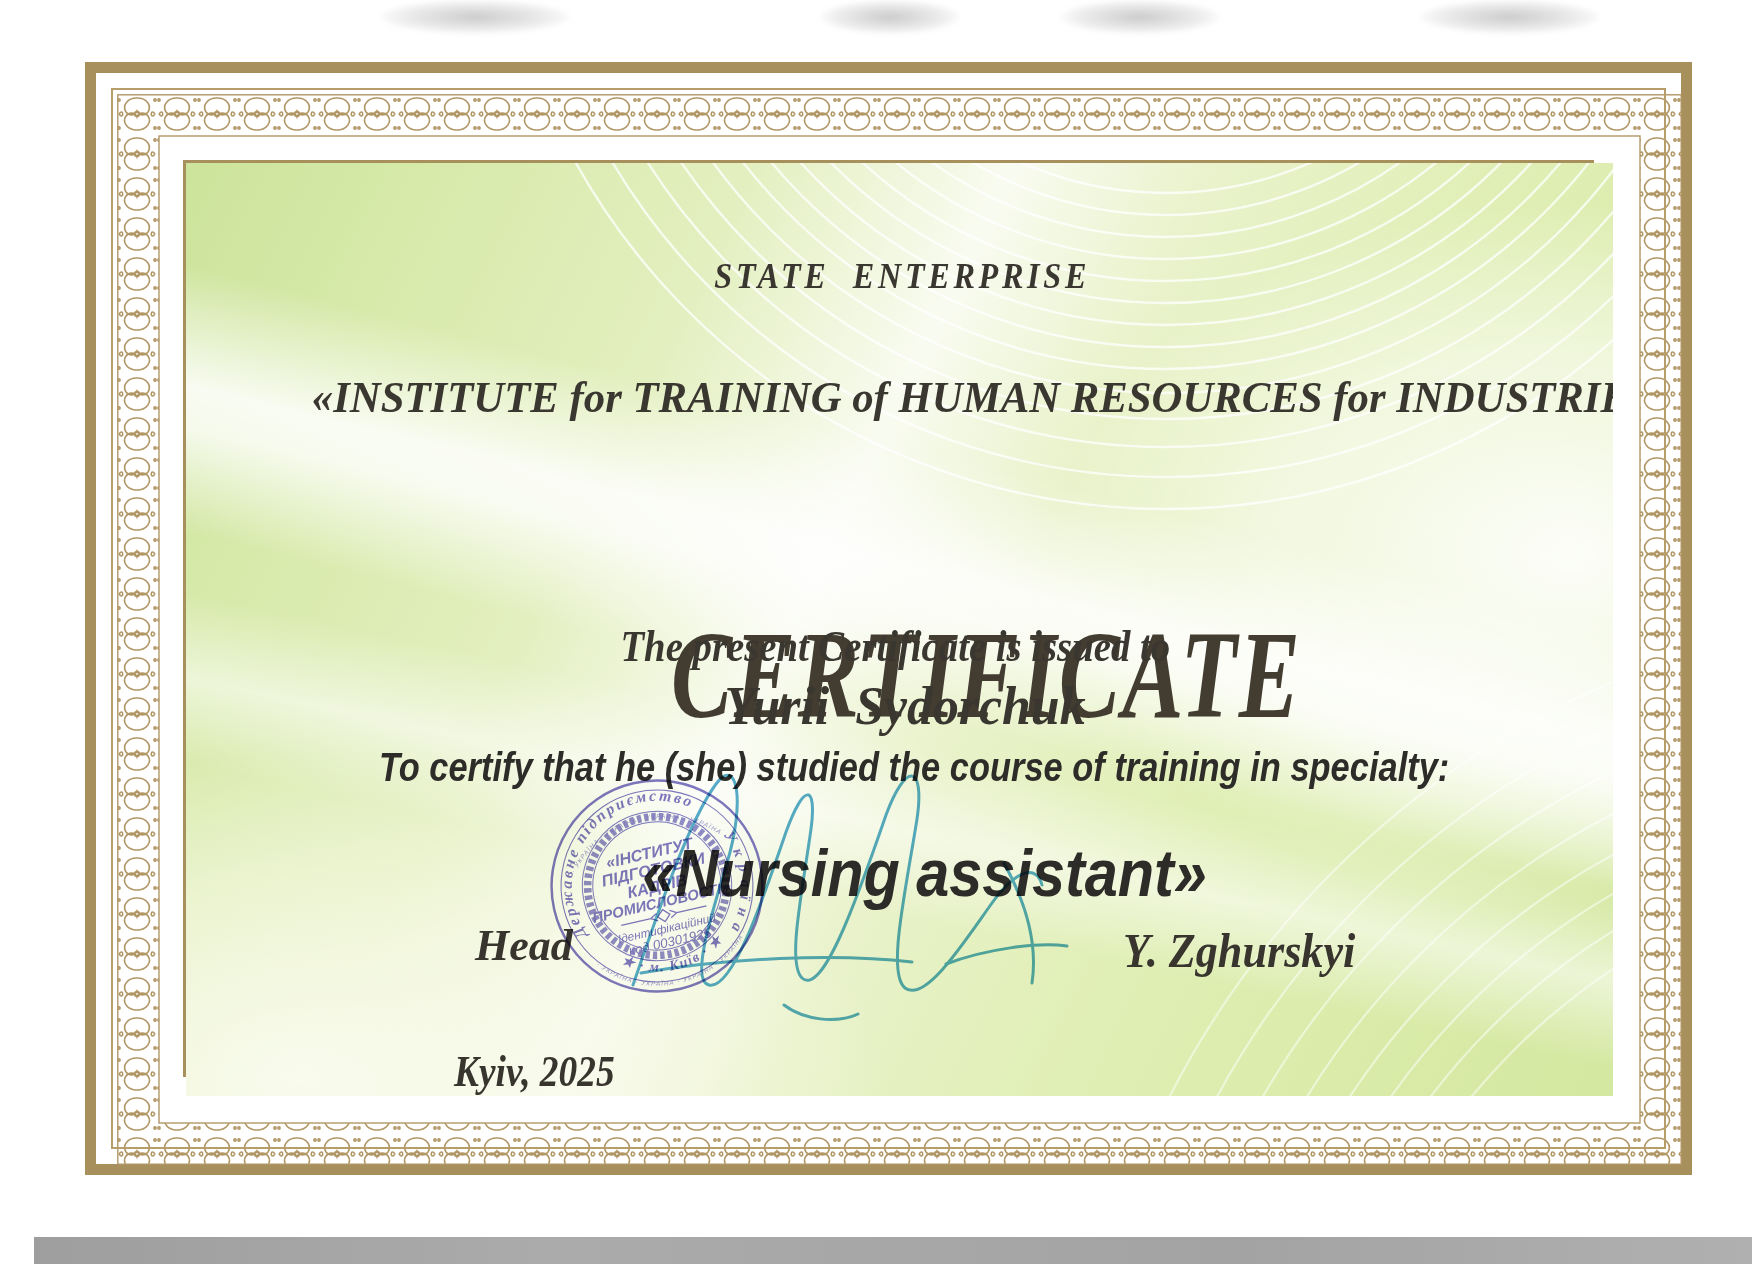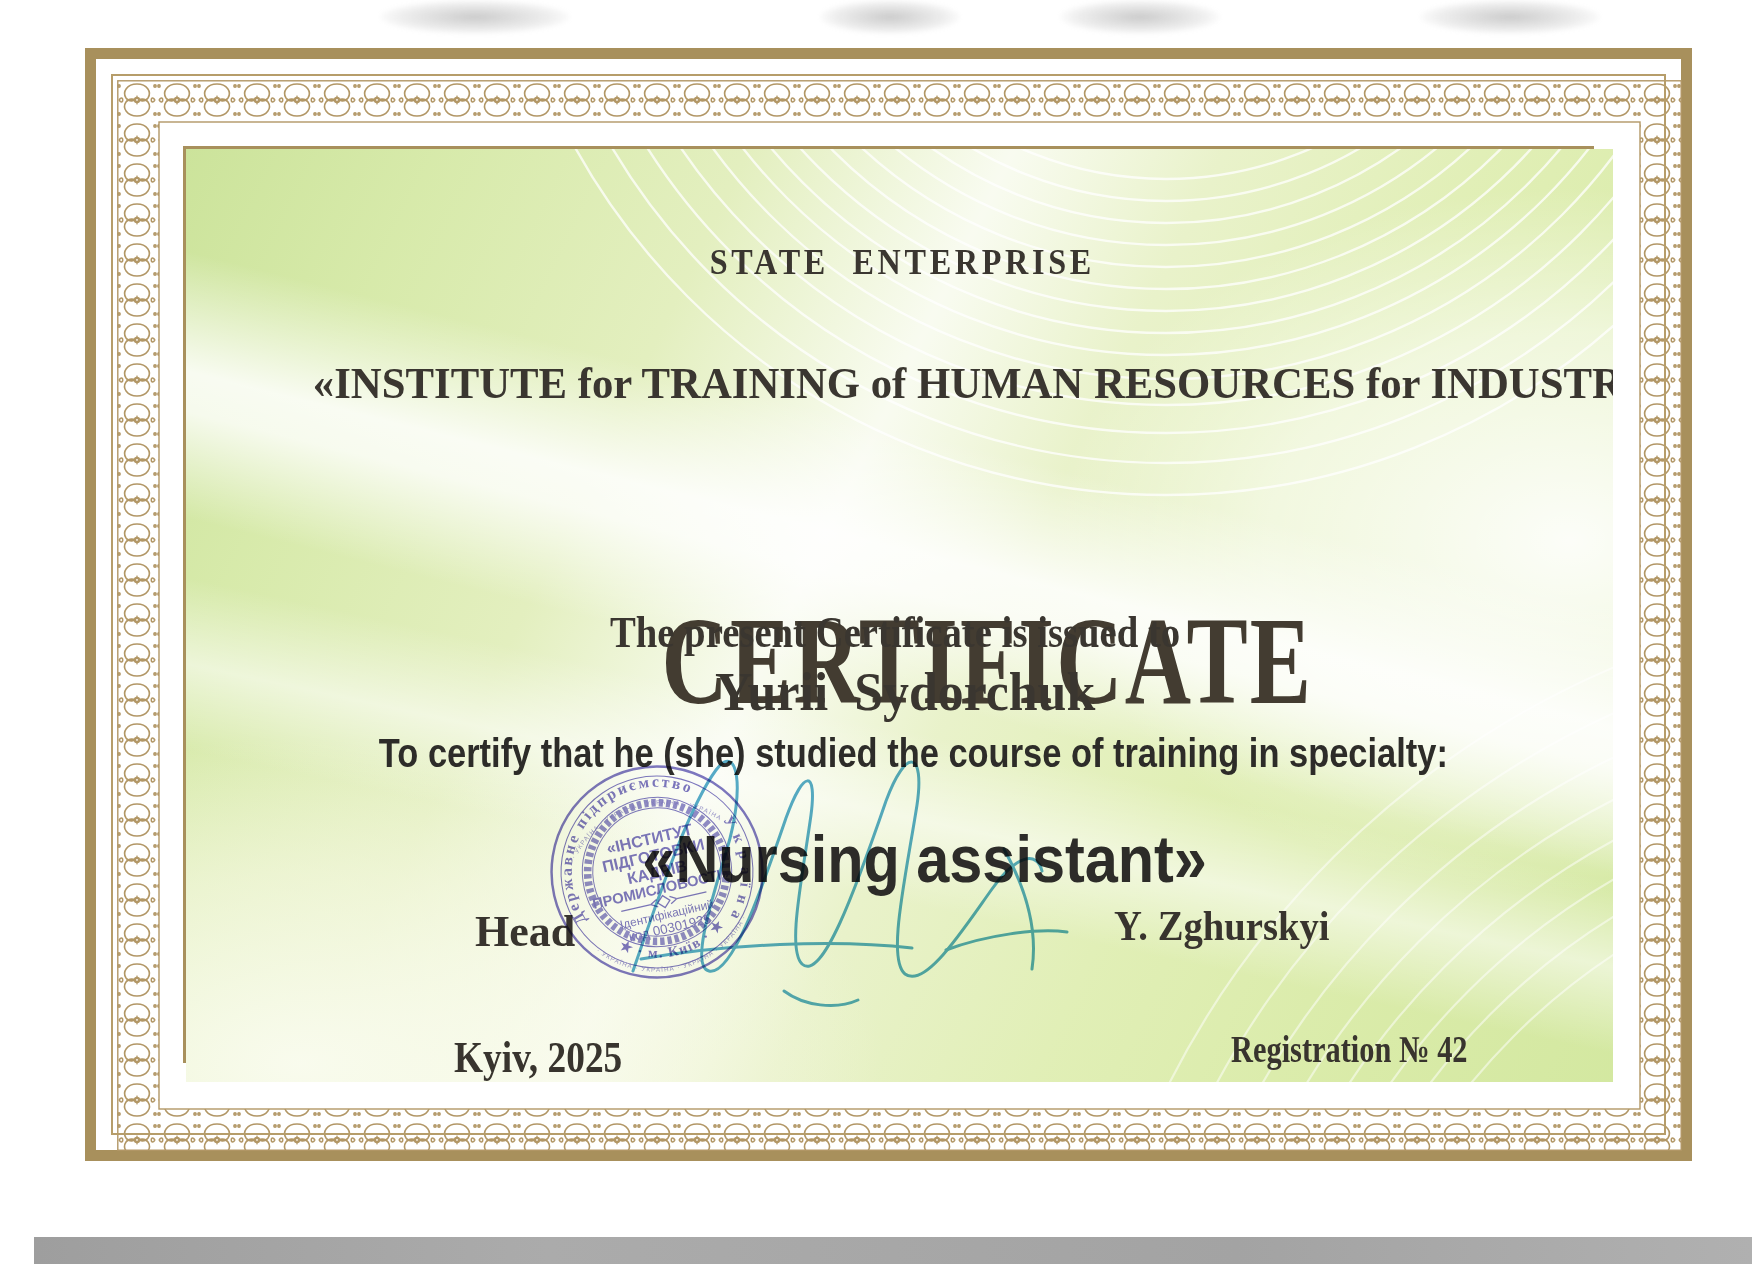--- a/index.html
+++ b/index.html
@@ -8,22 +8,22 @@
   .abs{position:absolute;}
 
   
   .smudge{position:absolute;top:0;height:34px;border-radius:50%;
           background:radial-gradient(ellipse at center, rgba(120,120,120,.38), rgba(160,160,160,.18) 55%, transparent 75%);
           filter:blur(2px);}
   .scanner-strip{position:absolute;left:34px;right:0;top:1237px;height:27px;
           background:linear-gradient(90deg,#9e9e9e,#ababab 30%,#a3a3a3 70%,#b0b0b0);}
 
   
-  .frame{position:absolute;left:85px;top:48px;width:1607px;height:1113px;box-sizing:border-box;
-         border:11px solid #a8905c;background:#ffffff;}
+  .frame{position:absolute;left:85px;top:62px;width:1607px;height:1113px;box-sizing:border-box;
+         border:11px solid #a8905c;background:#ffffff;font-style:italic;}
   .line1{position:absolute;left:15px;top:15px;right:15px;bottom:15px;border:2px solid #b69d6a;}
   .line2{position:absolute;left:87px;top:87px;right:87px;bottom:87px;border:3px solid #a8905c;}
   .ornate{position:absolute;left:21px;top:21px;}
 
   
   .inner{position:absolute;left:90px;top:90px;width:1427px;height:933px;overflow:hidden;
     background:
       radial-gradient(ellipse 900px 500px at 8% 98%, rgba(250,252,240,.95) 0%, rgba(248,250,232,.55) 38%, transparent 65%),
       radial-gradient(ellipse 760px 520px at 97% 42%, rgba(255,255,255,.92) 0%, rgba(255,255,255,.55) 40%, transparent 68%),
       linear-gradient(116deg, rgba(203,227,154,.95) 0%, rgba(214,234,170,.75) 14%, rgba(236,244,212,.45) 30%,
@@ -140,29 +140,26 @@
       </div>
 
       <div class="row sansb" style="top:596px;font-size:66px;">
         <span class="sx" style="transform:scaleX(.9)">«Nursing assistant»</span>
       </div>
     </div>
 
     <div class="plc" style="left:223px;top:706px;font-size:44px;">
       <span class="sx">Head</span>
     </div>
-    <div class="plc" style="left:865px;top:705px;font-size:42px;">
+    <div class="plc" style="left:865px;top:705px;font-size:48px;">
       <span class="sx" style="transform:scaleX(.92)">Y. Zghurskyi</span>
     </div>
 
     <div class="plc" style="left:202px;top:832px;font-size:44px;">
       <span class="sx" style="transform:scaleX(.85)">Kyiv, 2025</span>
-    </div>
-    <div class="plc" style="left:988px;top:834px;font-size:38px;">
-      <span class="sx" style="transform:scaleX(.8)">Registration № 42</span>
     </div>
 
     <svg class="sig-wrap" viewBox="0 0 1427 933">
       <g fill="none" stroke="#45a3c8" stroke-width="3" stroke-linecap="round" opacity=".9">
         <path d="M447 822 C 468 762 500 662 530 621 C 552 592 559 640 541 700 C 521 765 506 818 523 822 C 546 827 575 742 600 669 C 618 619 631 621 625 666 C 616 731 601 800 616 815 C 636 833 669 742 700 652 C 720 598 739 601 731 656 C 719 732 701 810 719 825 C 739 840 776 782 806 740 C 831 705 851 702 856 722"></path>
         <path d="M455 810 C 540 795 650 790 726 799"></path>
         <path d="M760 801 C 800 786 851 779 881 783"></path>
         <path d="M598 842 C 618 857 650 861 672 851"></path>
         <path d="M818 700 C 840 740 852 780 846 820"></path>
       </g>

